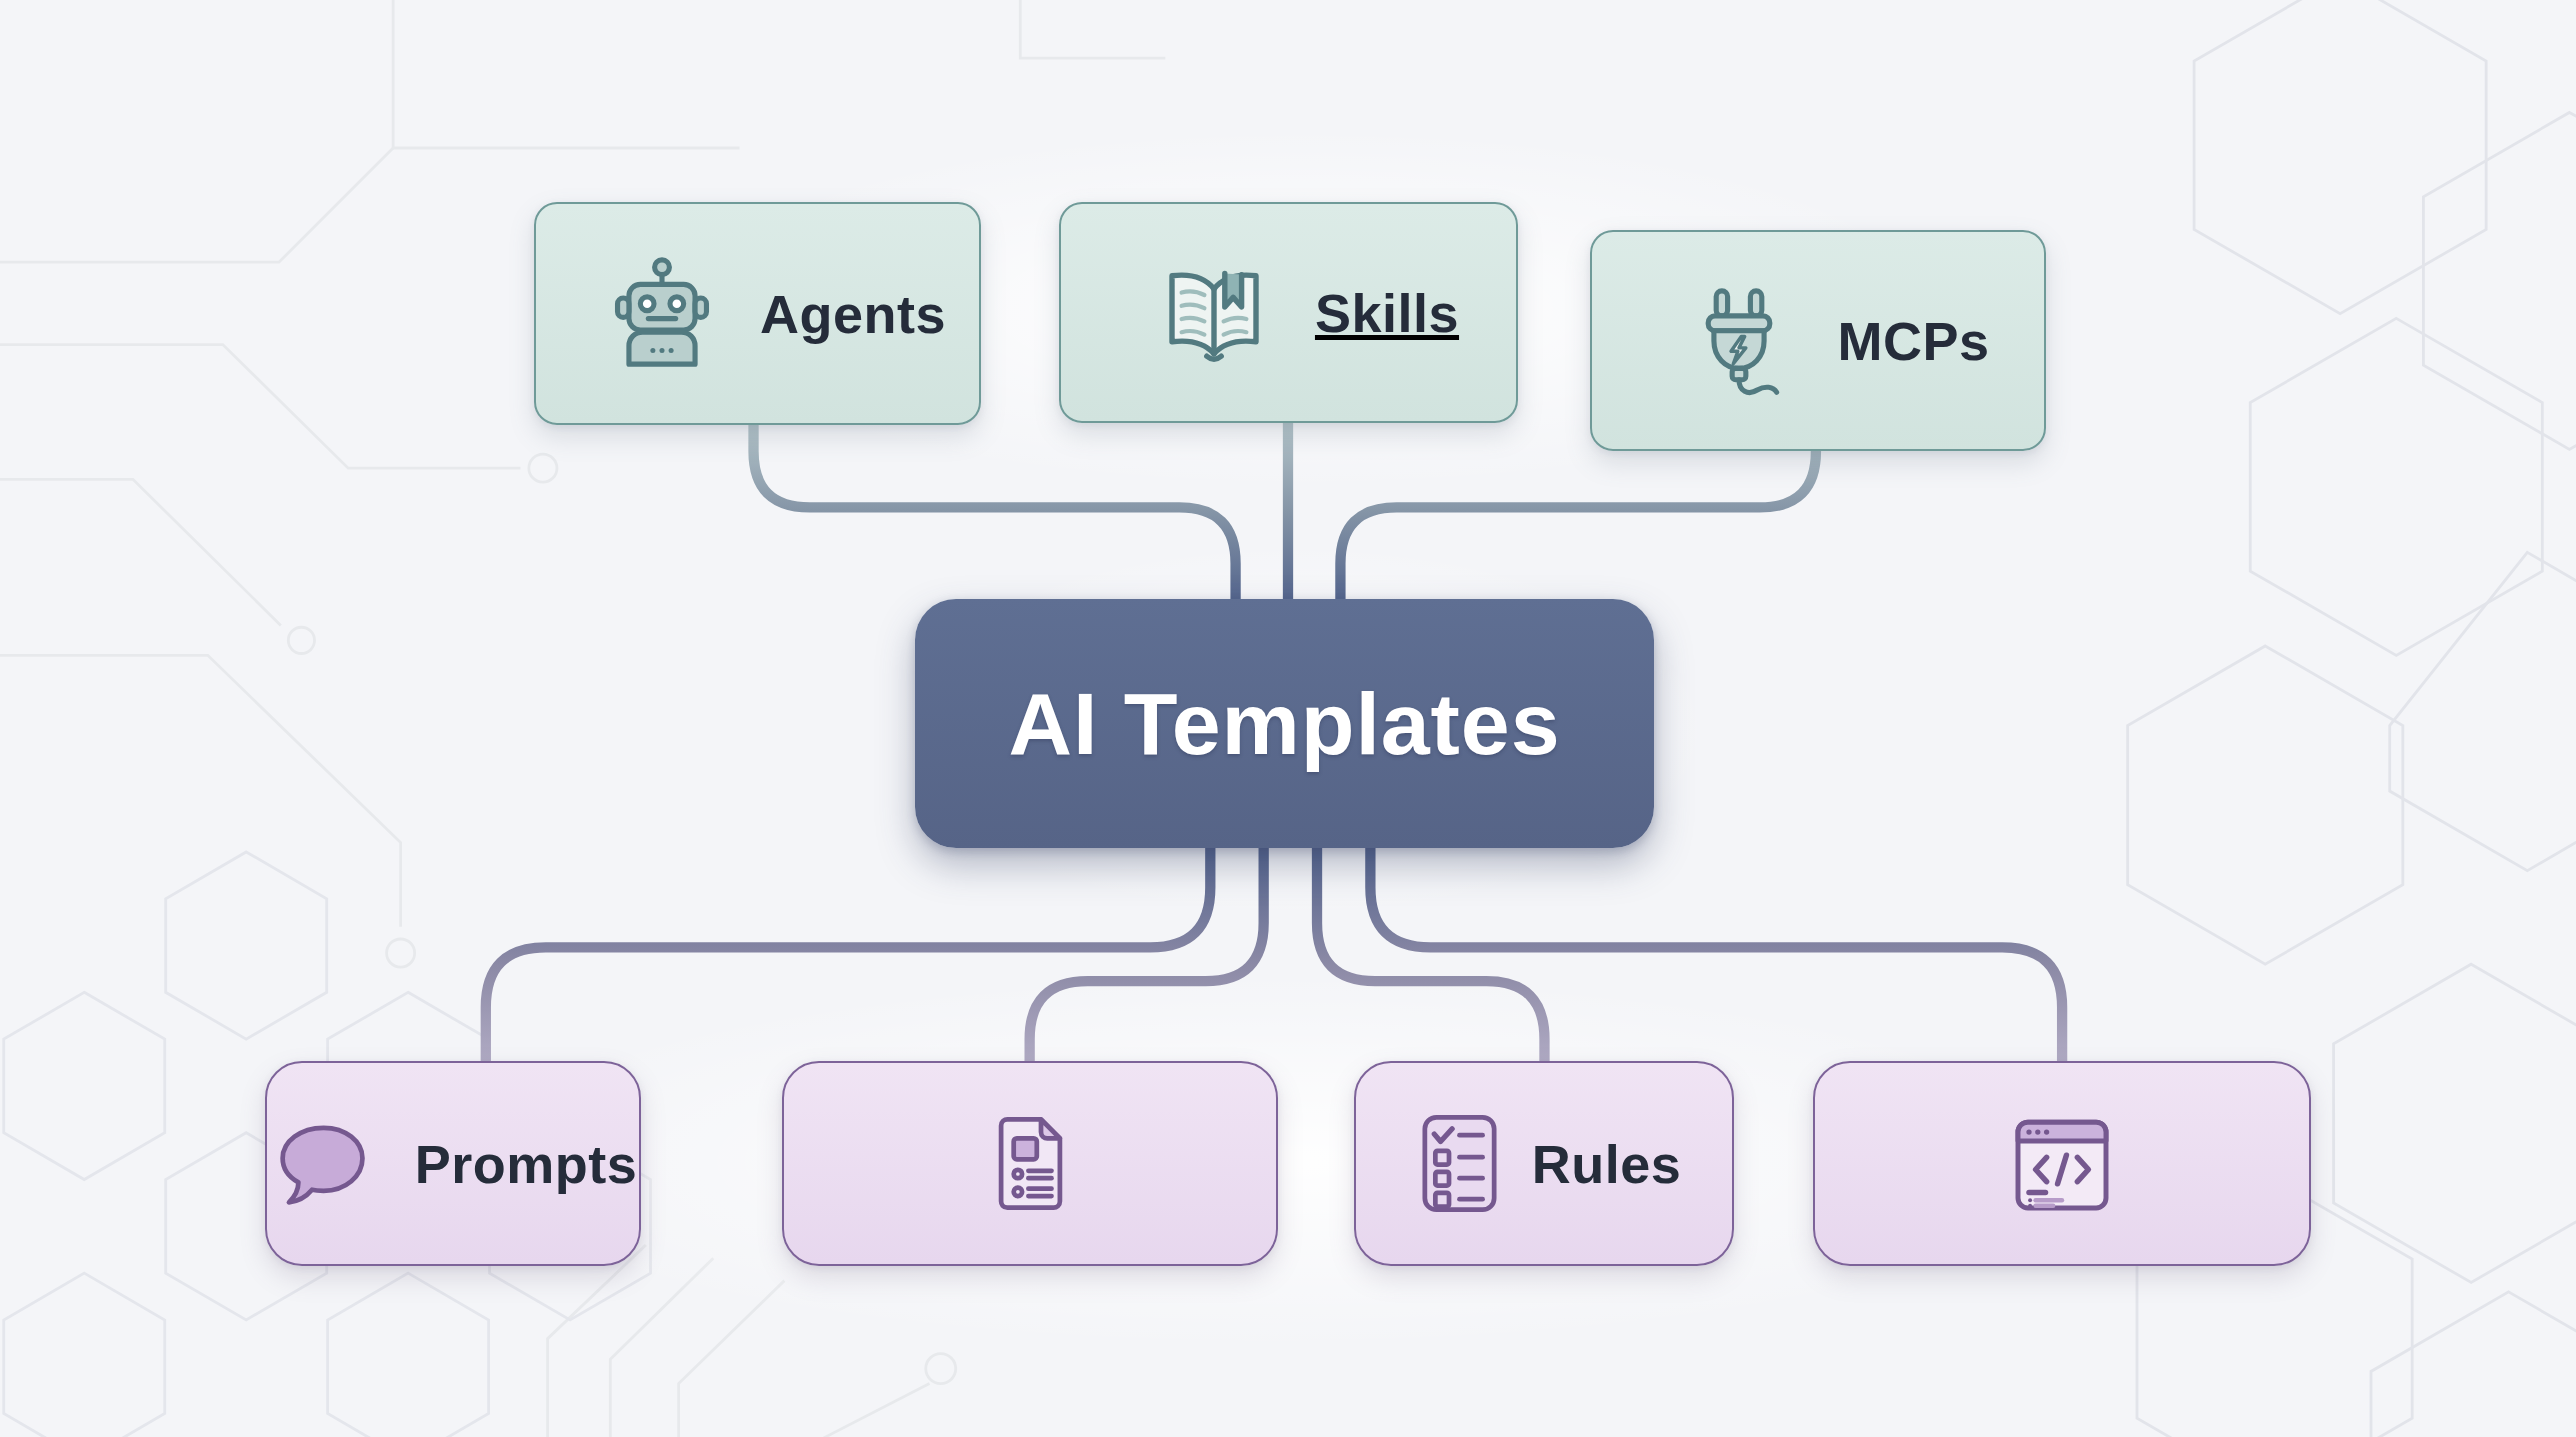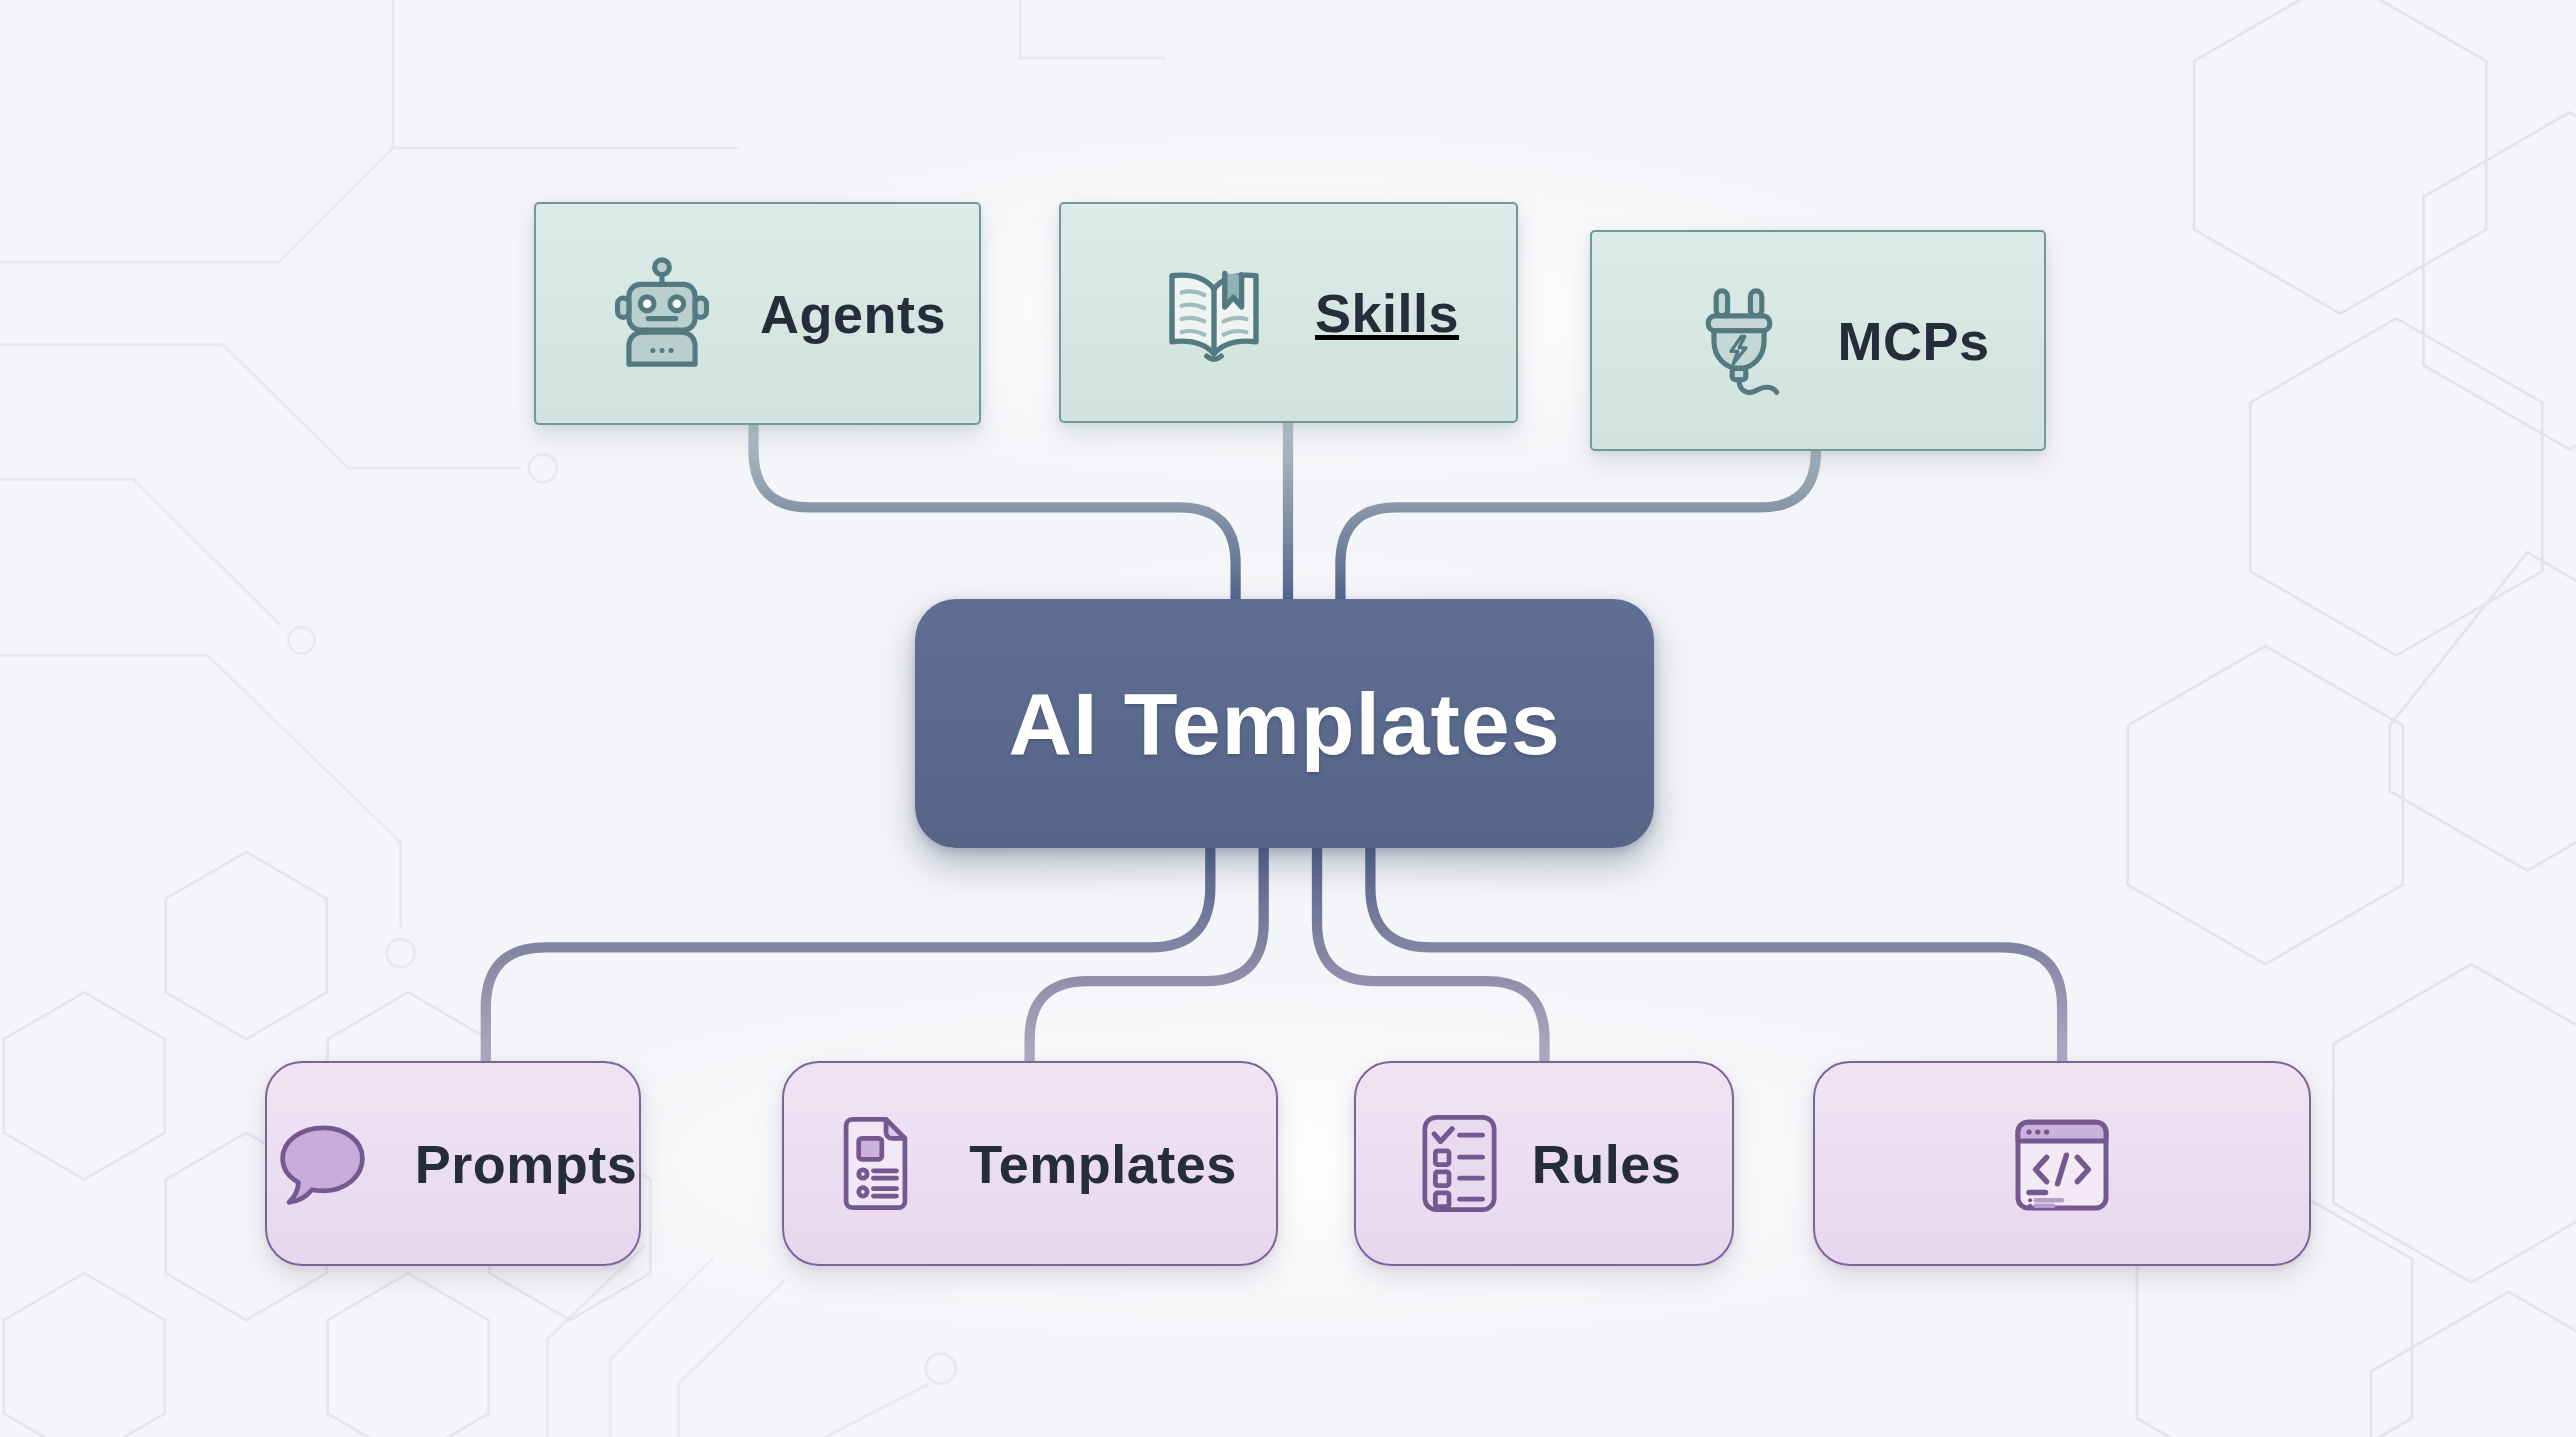--- a/index.html
+++ b/index.html
@@ -10,21 +10,21 @@
   .layer{position:absolute;left:0;top:0;width:2576px;height:1438px;pointer-events:none;}
   .glow{position:absolute;background:radial-gradient(closest-side,rgba(255,255,255,0.95),rgba(255,255,255,0) 72%);pointer-events:none;}
 
   
   .node{position:absolute;display:flex;align-items:center;justify-content:center;gap:41px;box-sizing:border-box;cursor:pointer;}
   .node .icon{flex:0 0 auto;}
   .node .label{font-size:54px;font-weight:600;color:#252c3a;letter-spacing:0.5px;white-space:nowrap;}
 
   .node.teal{
     background:linear-gradient(180deg,#dcebe7 0%,#d1e3de 100%);
-    border:2.8px solid #6f9a98;border-radius:5px;
+    border:2.8px solid #6f9a98;border-radius:23px;
     box-shadow:0 11.2px 26px rgba(96,110,130,0.18), 0 2.8px 7.5px rgba(96,110,130,0.10);
     padding-left:36px;
   }
   .node.purple{
     background:linear-gradient(180deg,#f0e4f4 0%,#e7d7ee 100%);
     border:2.8px solid #7d6399;border-radius:37px;
     box-shadow:0 11.2px 26px rgba(110,96,130,0.18), 0 2.8px 7.5px rgba(110,96,130,0.10);
   }
   .node.center-node{
     background:linear-gradient(180deg,#5f6f93 0%,#566487 100%);
@@ -180,21 +180,20 @@
         <path d="M60 8 v12 c0 4 3 6 6 6 h12 z" fill="#ddc8e8"></path>
         <rect x="34" y="26" width="22" height="20" rx="3" fill="#cbb2dc"></rect>
         <circle cx="38" cy="60" r="4" fill="none"></circle>
         <line x1="48" y1="57" x2="70" y2="57"></line>
         <line x1="48" y1="64" x2="70" y2="64"></line>
         <circle cx="38" cy="77" r="4" fill="none"></circle>
         <line x1="48" y1="74" x2="70" y2="74"></line>
         <line x1="48" y1="81" x2="70" y2="81"></line>
       </g>
     </svg>
-    <span class="label">Templates</span>
   </div>
 
   <div class="node purple" style="left:1354px;top:1061px;width:380px;height:205px;gap:20px;">
     <svg class="icon" width="105" height="105" viewBox="0 0 100 100">
       <g stroke="#75588f" stroke-width="4.5" fill="#e9daf0" stroke-linejoin="round" stroke-linecap="round">
         <rect x="17" y="6" width="66" height="88" rx="11"></rect>
         <path d="M26 22 l6 7 l11 -12" fill="none" stroke-width="5"></path>
         <line x1="50" y1="23" x2="72" y2="23"></line>
         <rect x="27" y="38" width="13" height="13" rx="2" fill="none"></rect>
         <line x1="50" y1="44" x2="72" y2="44"></line>

